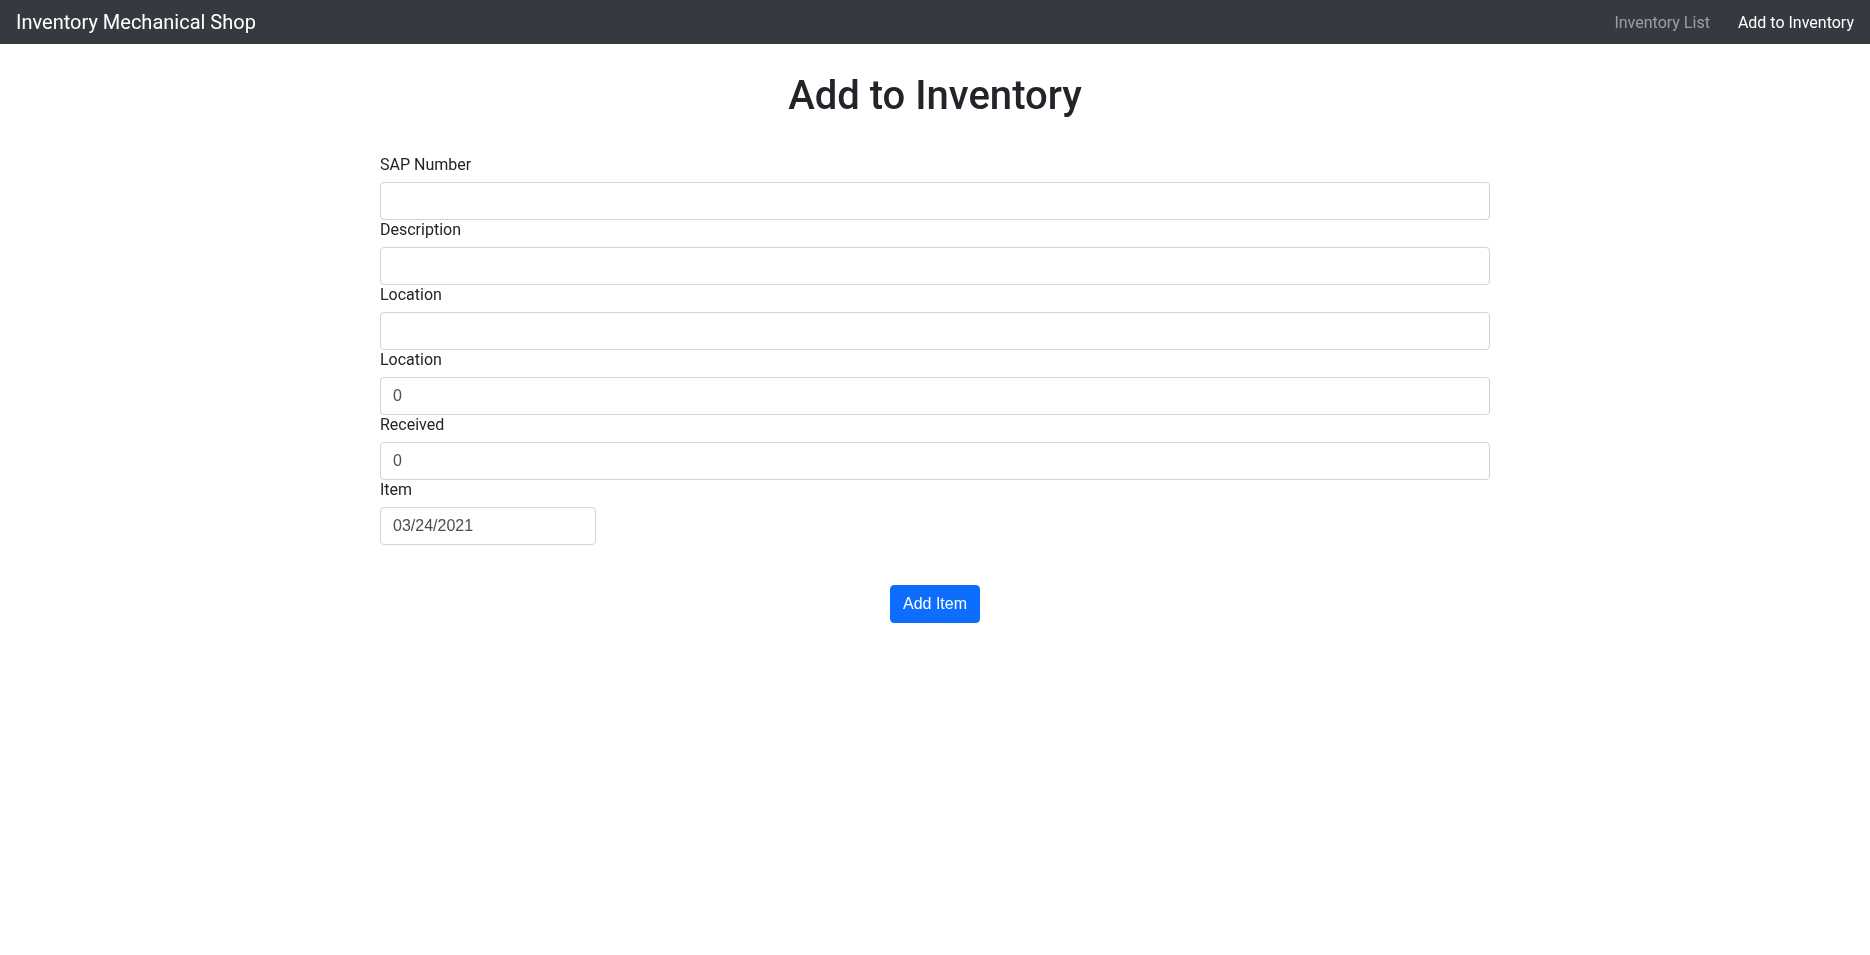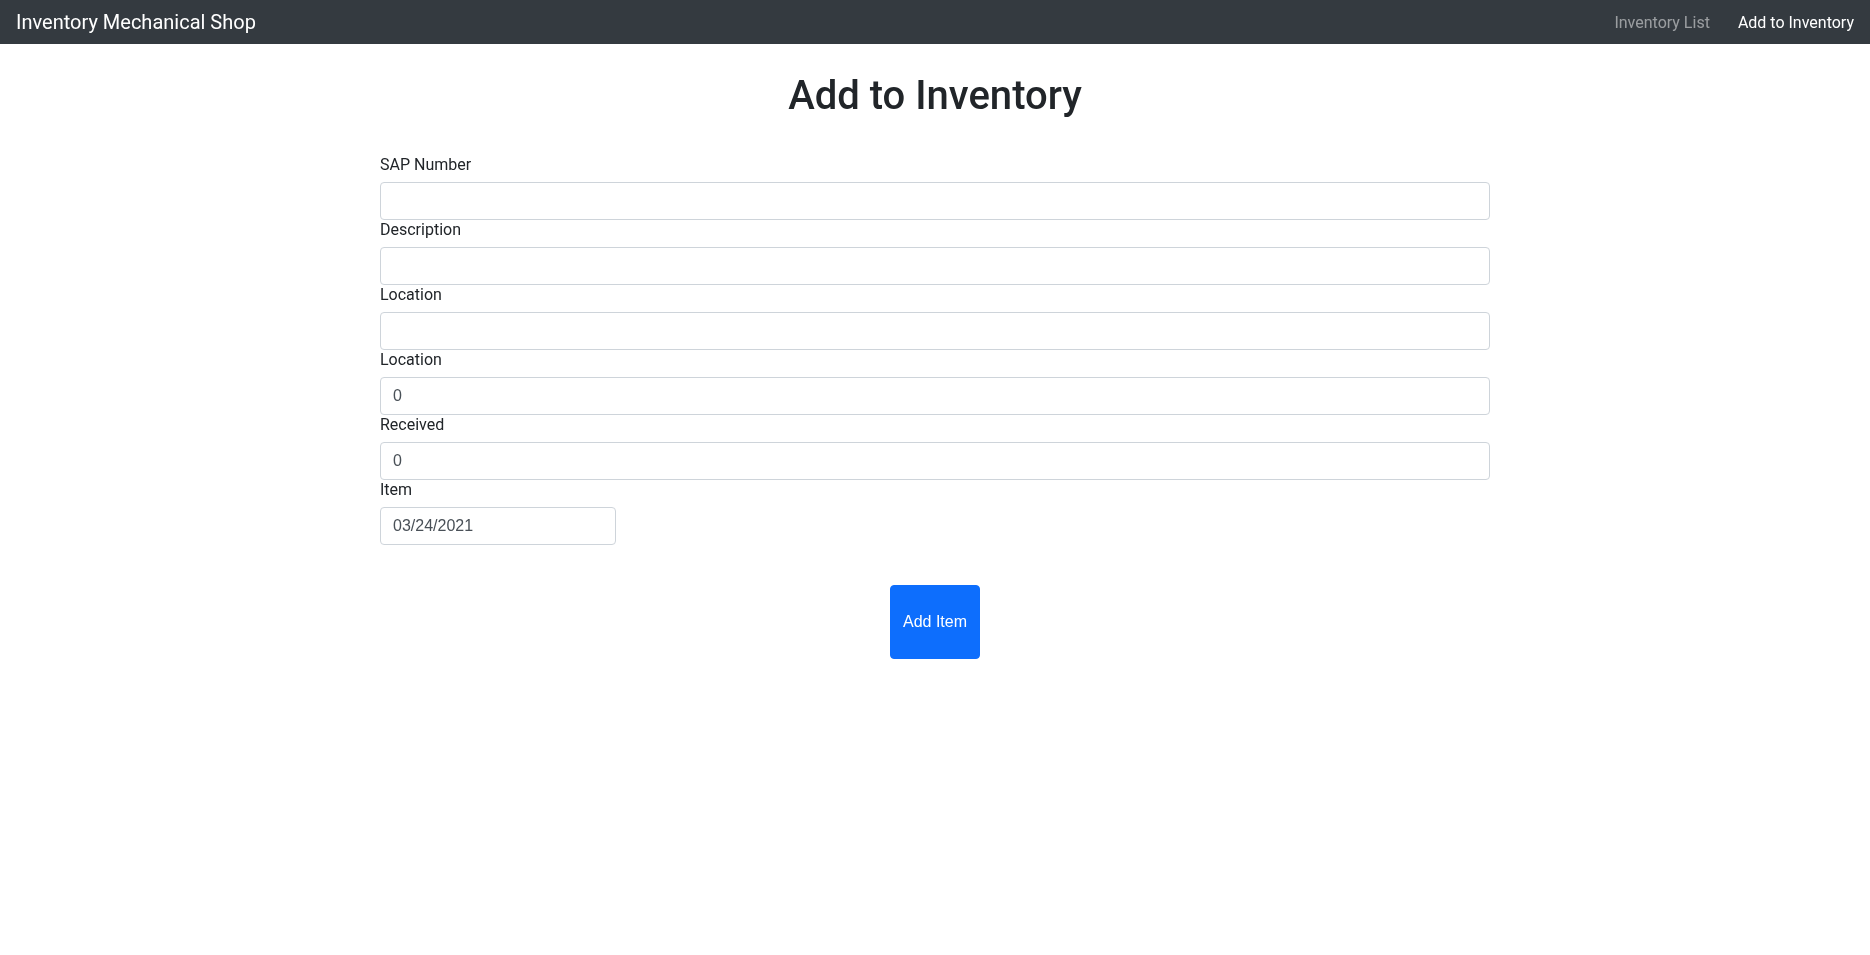--- a/index.html
+++ b/index.html
@@ -67,28 +67,28 @@
       padding: 6px 12px;
       font-size: 16px;
       line-height: 1.5;
       color: #495057;
       background-color: #fff;
       border: 1px solid #ced4da;
       border-radius: 4px;
       height: 38px;
     }
     .form-control-date {
-      width: 236px;
+      width: 216px;
     }
     .btn-primary {
       display: inline-block;
       background-color: #0d6efd;
       color: #fff;
       border: 1px solid #0d6efd;
-      padding: 24px 12px;
+      padding: 6px 12px;
       font-size: 16px;
       border-radius: 4px;
       cursor: pointer;
       line-height: 1.5;
     }
     .button-wrapper {
       text-align: center;
       margin-top: 40px;
       margin-bottom: 40px;
     }

